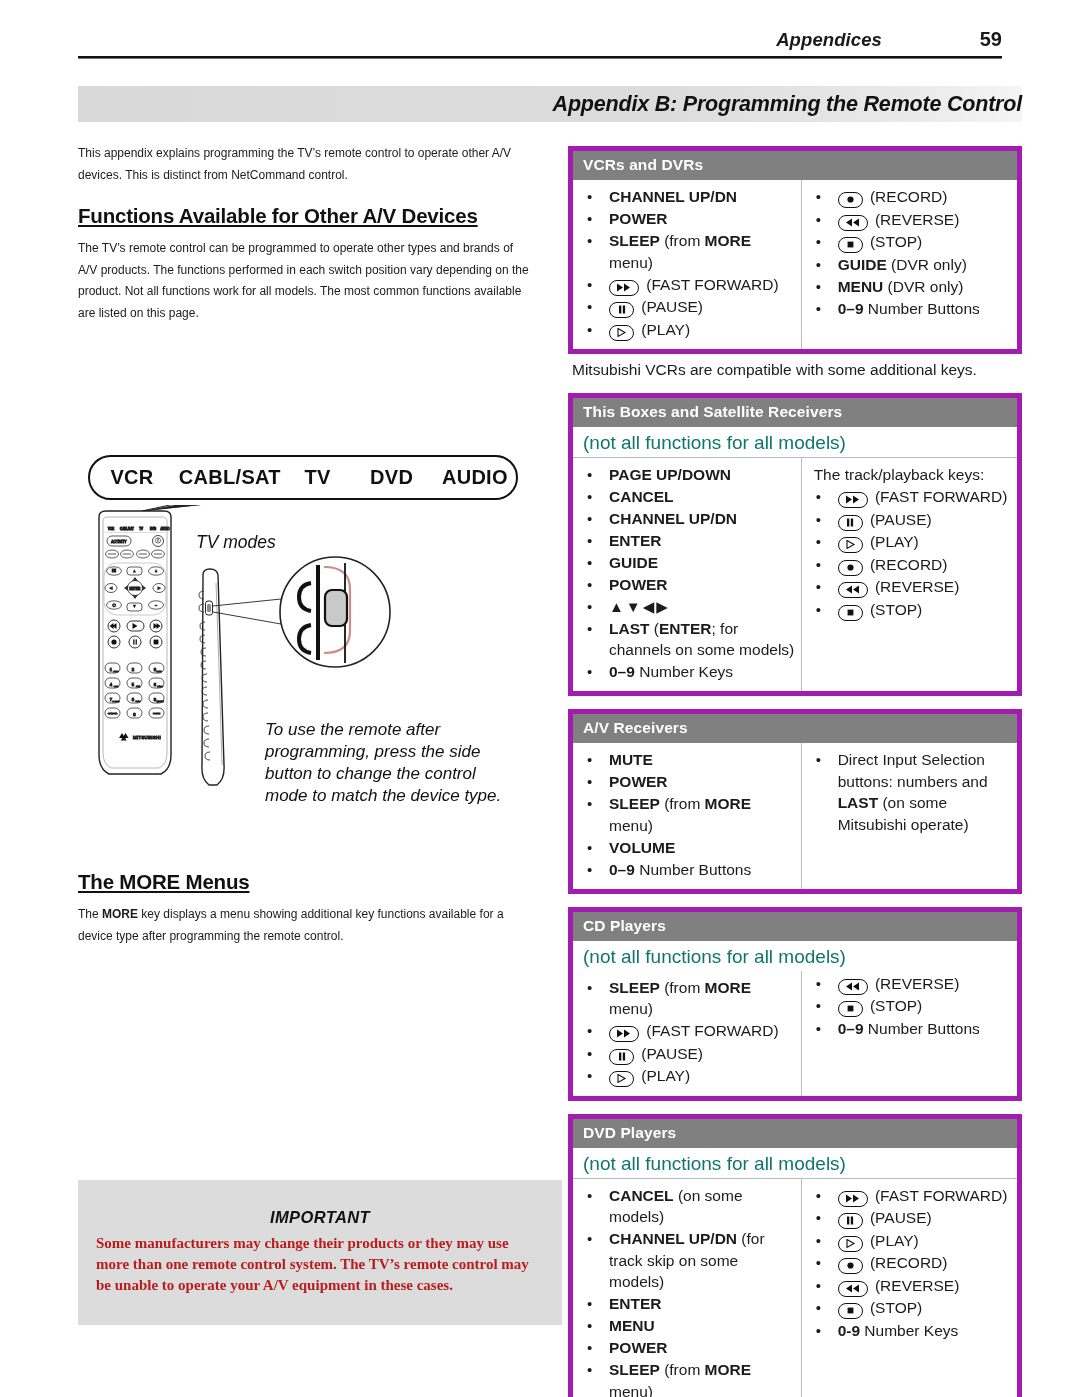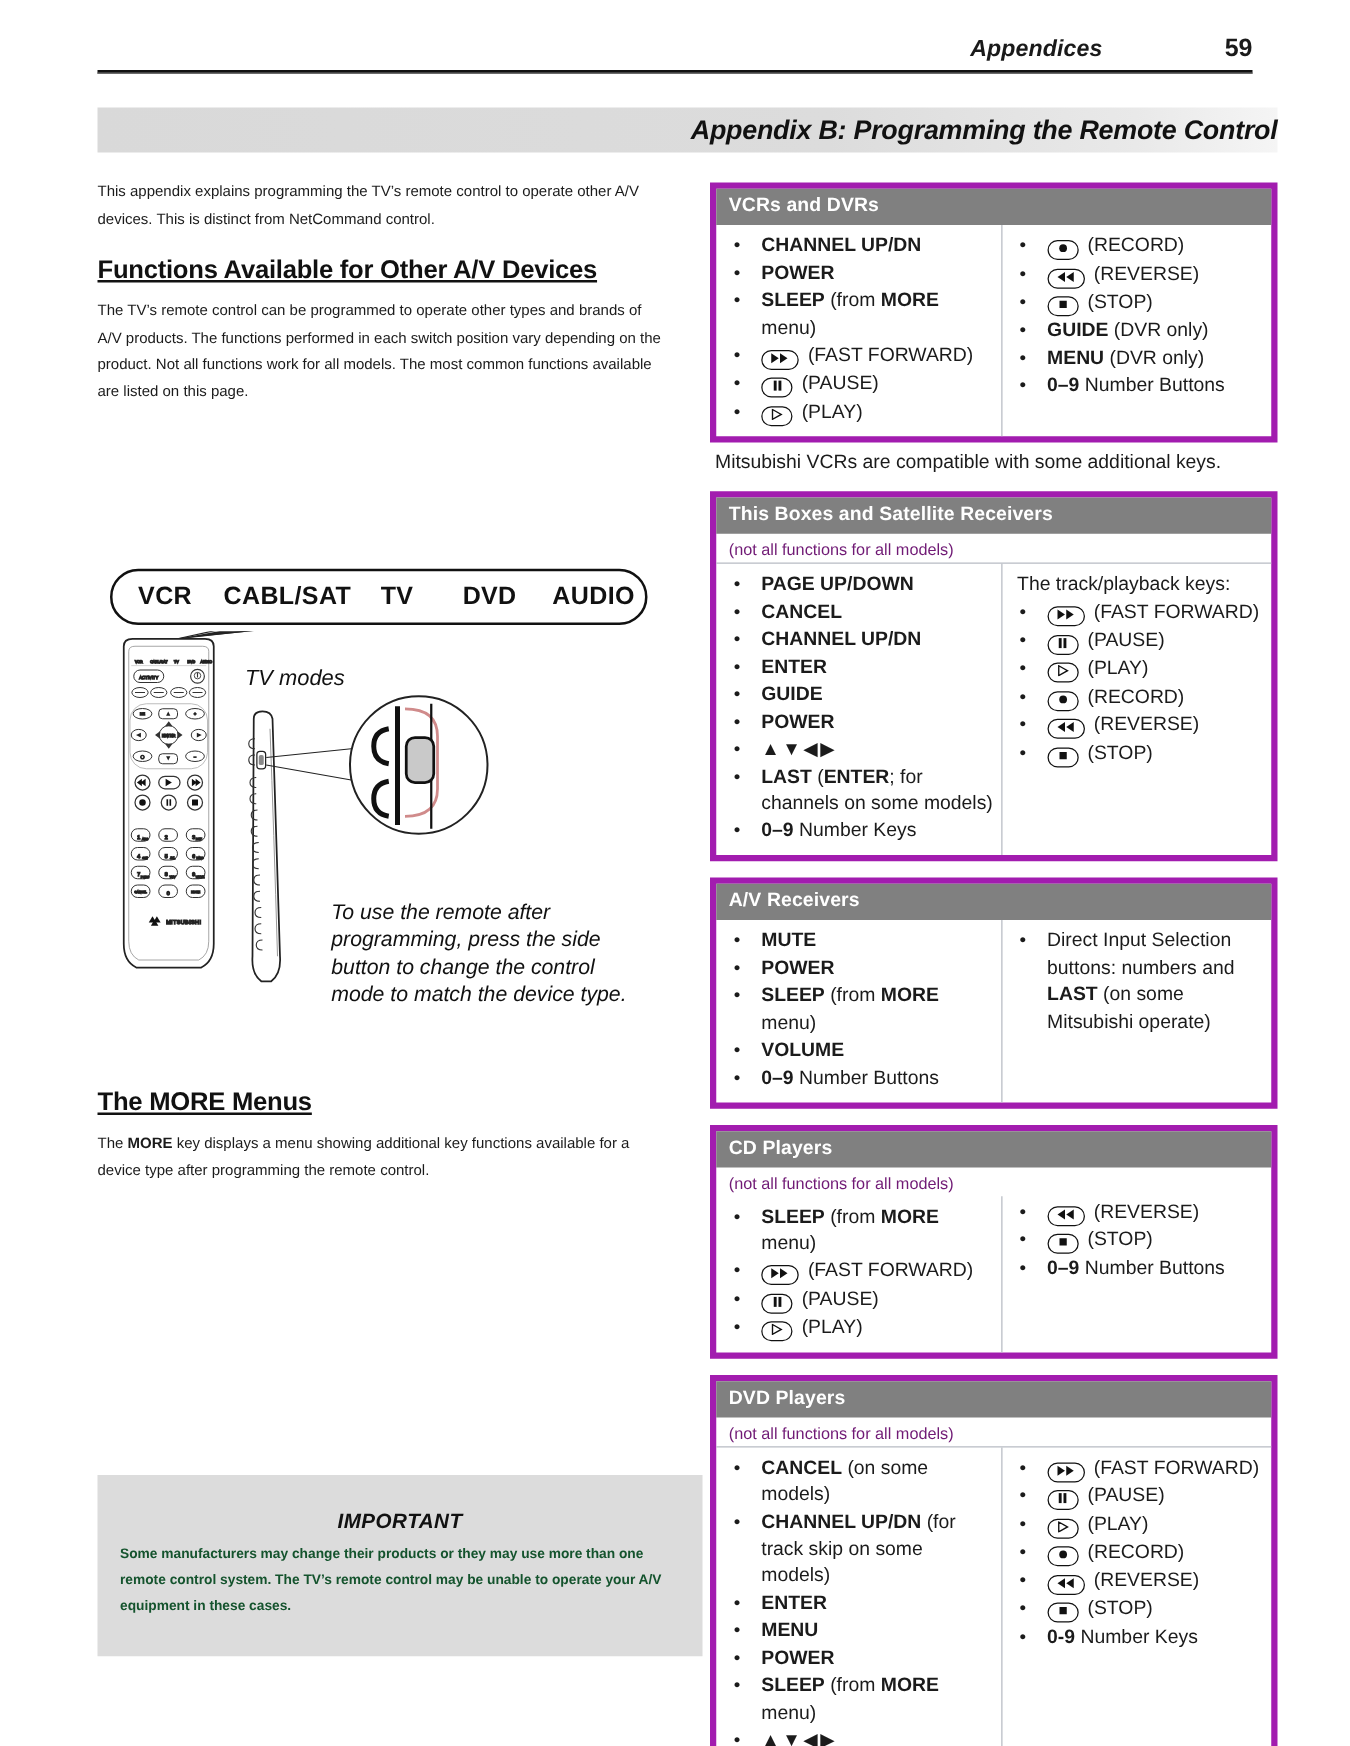--- a/index.html
+++ b/index.html
@@ -93,31 +93,31 @@
   
   #important-box {
     position:absolute; left:78px; top:1180px; width:484px; height:145px;
     background:#dcdcdc; padding:28px 18px 0 18px;
   }
   #important-box .imp-title {
     text-align:center; font-style:italic; font-weight:bold;
     font-size:16.5px; letter-spacing:.4px; margin-bottom:6px; color:#111;
   }
   #important-box .imp-body {
-    font-weight:bold; font-size:11px; line-height:21px; color:#14532d;
+    font-weight:bold; font-size:15px; line-height:21px; color:#b91c1c;font-family:Liberation Serif, serif;
   }
 
   
   .tbl { border:5px solid #a21caf; margin-bottom:13px; background:#fff; }
   .tbl-head {
     background:#808080; color:#fff; font-weight:bold;
     font-size:15.5px; padding:5px 10px 6px 10px; letter-spacing:.1px;
   }
   .tbl-note {
-    font-size:13px; padding:5px 10px 3px 10px; color:#701a75;
+    font-size:19px; padding:5px 10px 3px 10px; color:#0f766e;
     border-bottom:1px solid #b8bcc4;
   }
   .tbl-note.no-rule { border-bottom:none; }
   .tbl-body { display:flex; }
   .tbl-col {
     padding:6px 6px 8px 6px; flex:0 0 50%;
   }
   .tbl-col.left-col { border-right:1px solid #b8bcc4; }
   .tbl-col.w52 { flex:0 0 51.5%; }
   .tbl-col.w485 { flex:0 0 48.5%; }

